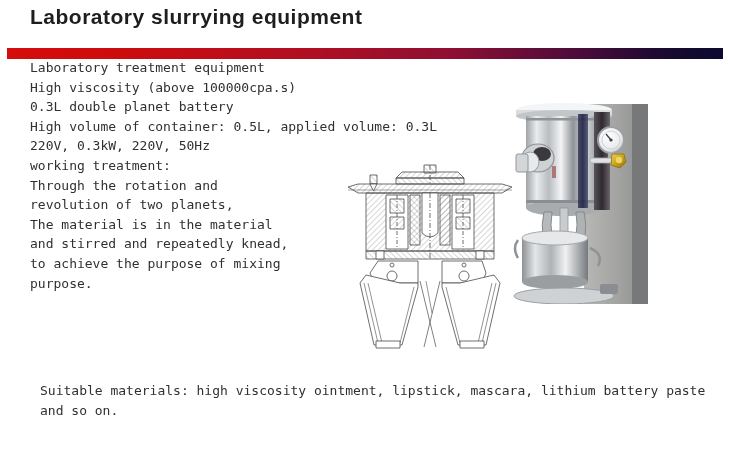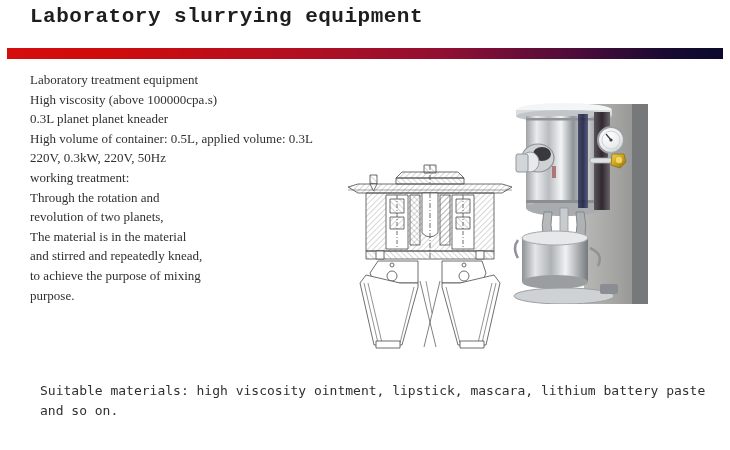--- a/index.html
+++ b/index.html
@@ -14,44 +14,43 @@
     overflow: hidden;
     font-family: "DejaVu Sans Mono", "Liberation Mono", monospace;
     color: #2b2b2b;
   }
 
   
   .page-title {
     position: absolute;
     left: 30px;
     top: 5px;
-    font-family: Liberation Mono, monospace;
+    font-family: Liberation Sans, sans-serif;
     font-size: 21px;
     font-weight: bold;
     letter-spacing: 0.5px;
     color: #1e1e1e;
     white-space: nowrap;
   }
 
   
   .divider-bar {
     position: absolute;
     left: 7px;
     top: 44px;
     width: 716px;
     height: 11px;
   }
 
   
   .spec-block {
     position: absolute;
     left: 30px;
-    top: 70px;
+    top: 58px;
     width: 420px;
-    font-family: Liberation Serif, serif;
   }
   .spec-line {
     font-size: 13px;
     line-height: 19.6px;
     white-space: pre;
     color: #303030;
   }
 
   
   .footer-note {
@@ -114,21 +113,21 @@
         <stop offset="100%" stop-color="#0b0a2e"></stop>
       </linearGradient>
     </defs>
     <rect x="0" y="0" width="716" height="11" fill="url(#ruleGrad)"></rect>
   </svg>
 </div>
 
 <div class="spec-block">
   <div class="spec-line">Laboratory treatment equipment</div>
   <div class="spec-line">High viscosity (above 100000cpa.s)</div>
-  <div class="spec-line">0.3L planet planet kneader</div>
+  <div class="spec-line">0.3L double planet battery</div>
   <div class="spec-line">High volume of container: 0.5L, applied volume: 0.3L</div>
   <div class="spec-line">220V, 0.3kW, 220V, 50Hz</div>
   <div class="spec-line">working treatment:</div>
   <div class="spec-line">Through the rotation and</div>
   <div class="spec-line">revolution of two planets,</div>
   <div class="spec-line">The material is in the material</div>
   <div class="spec-line">and stirred and repeatedly knead,</div>
   <div class="spec-line">to achieve the purpose of mixing</div>
   <div class="spec-line">purpose.</div>
 </div>

